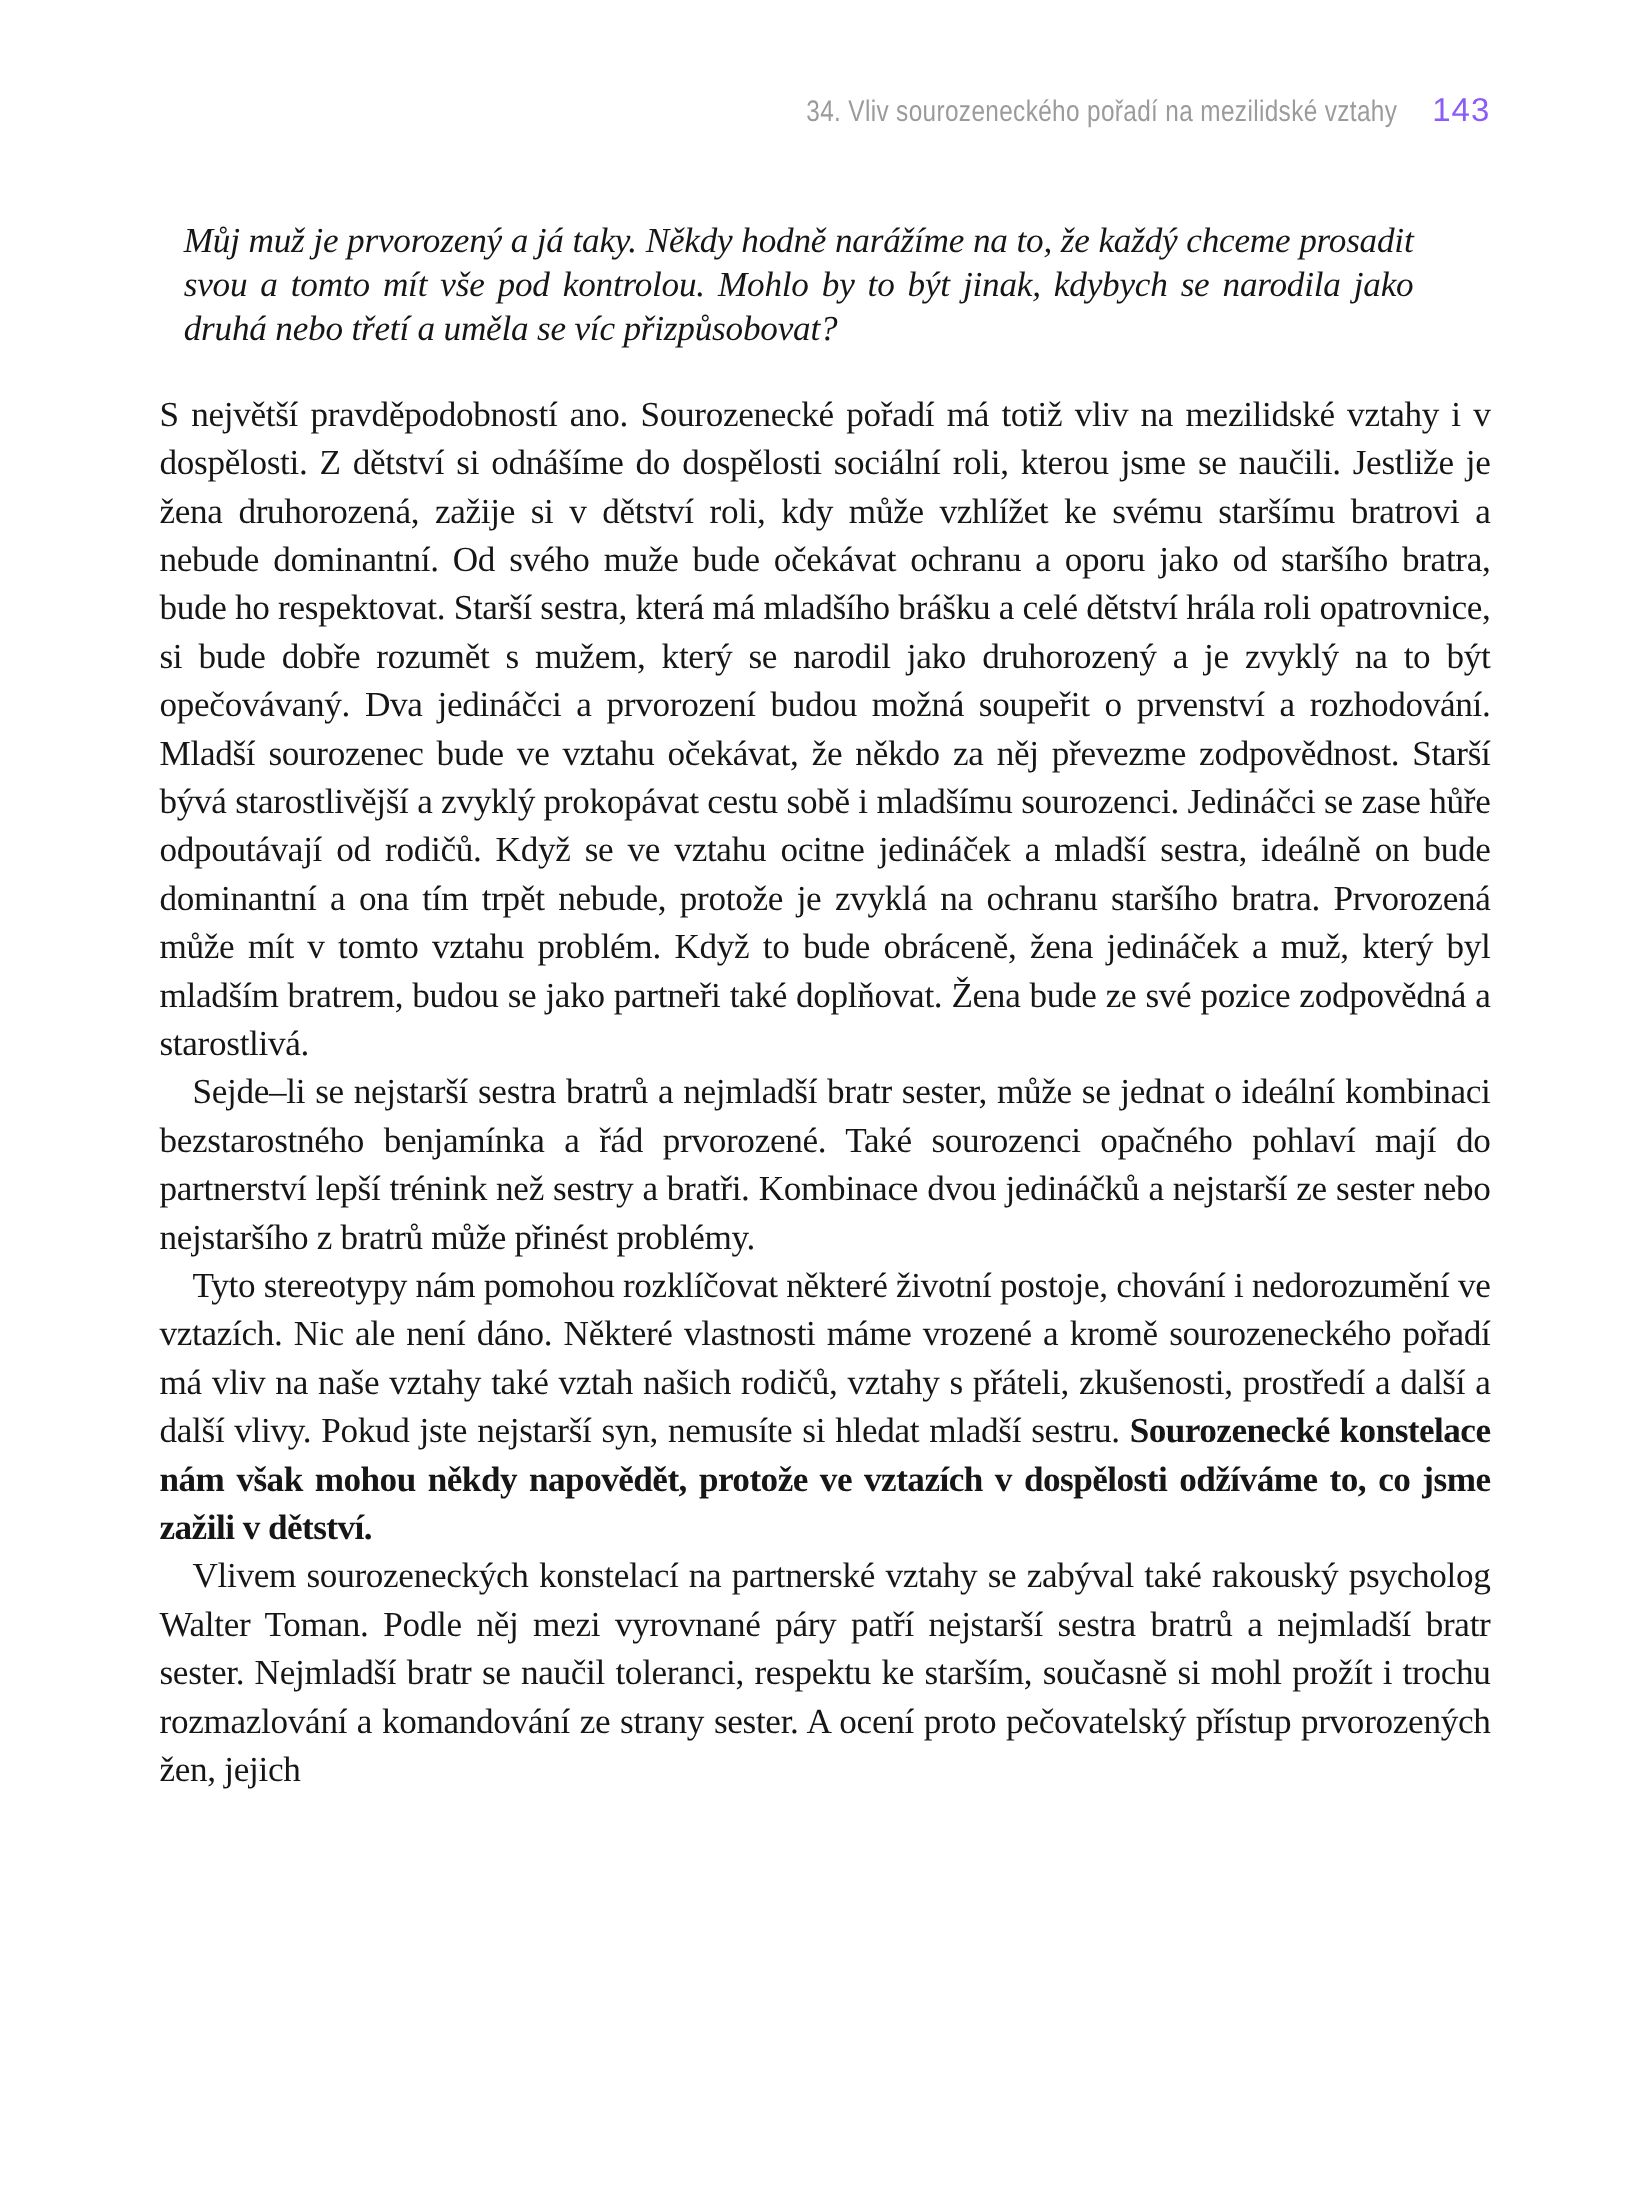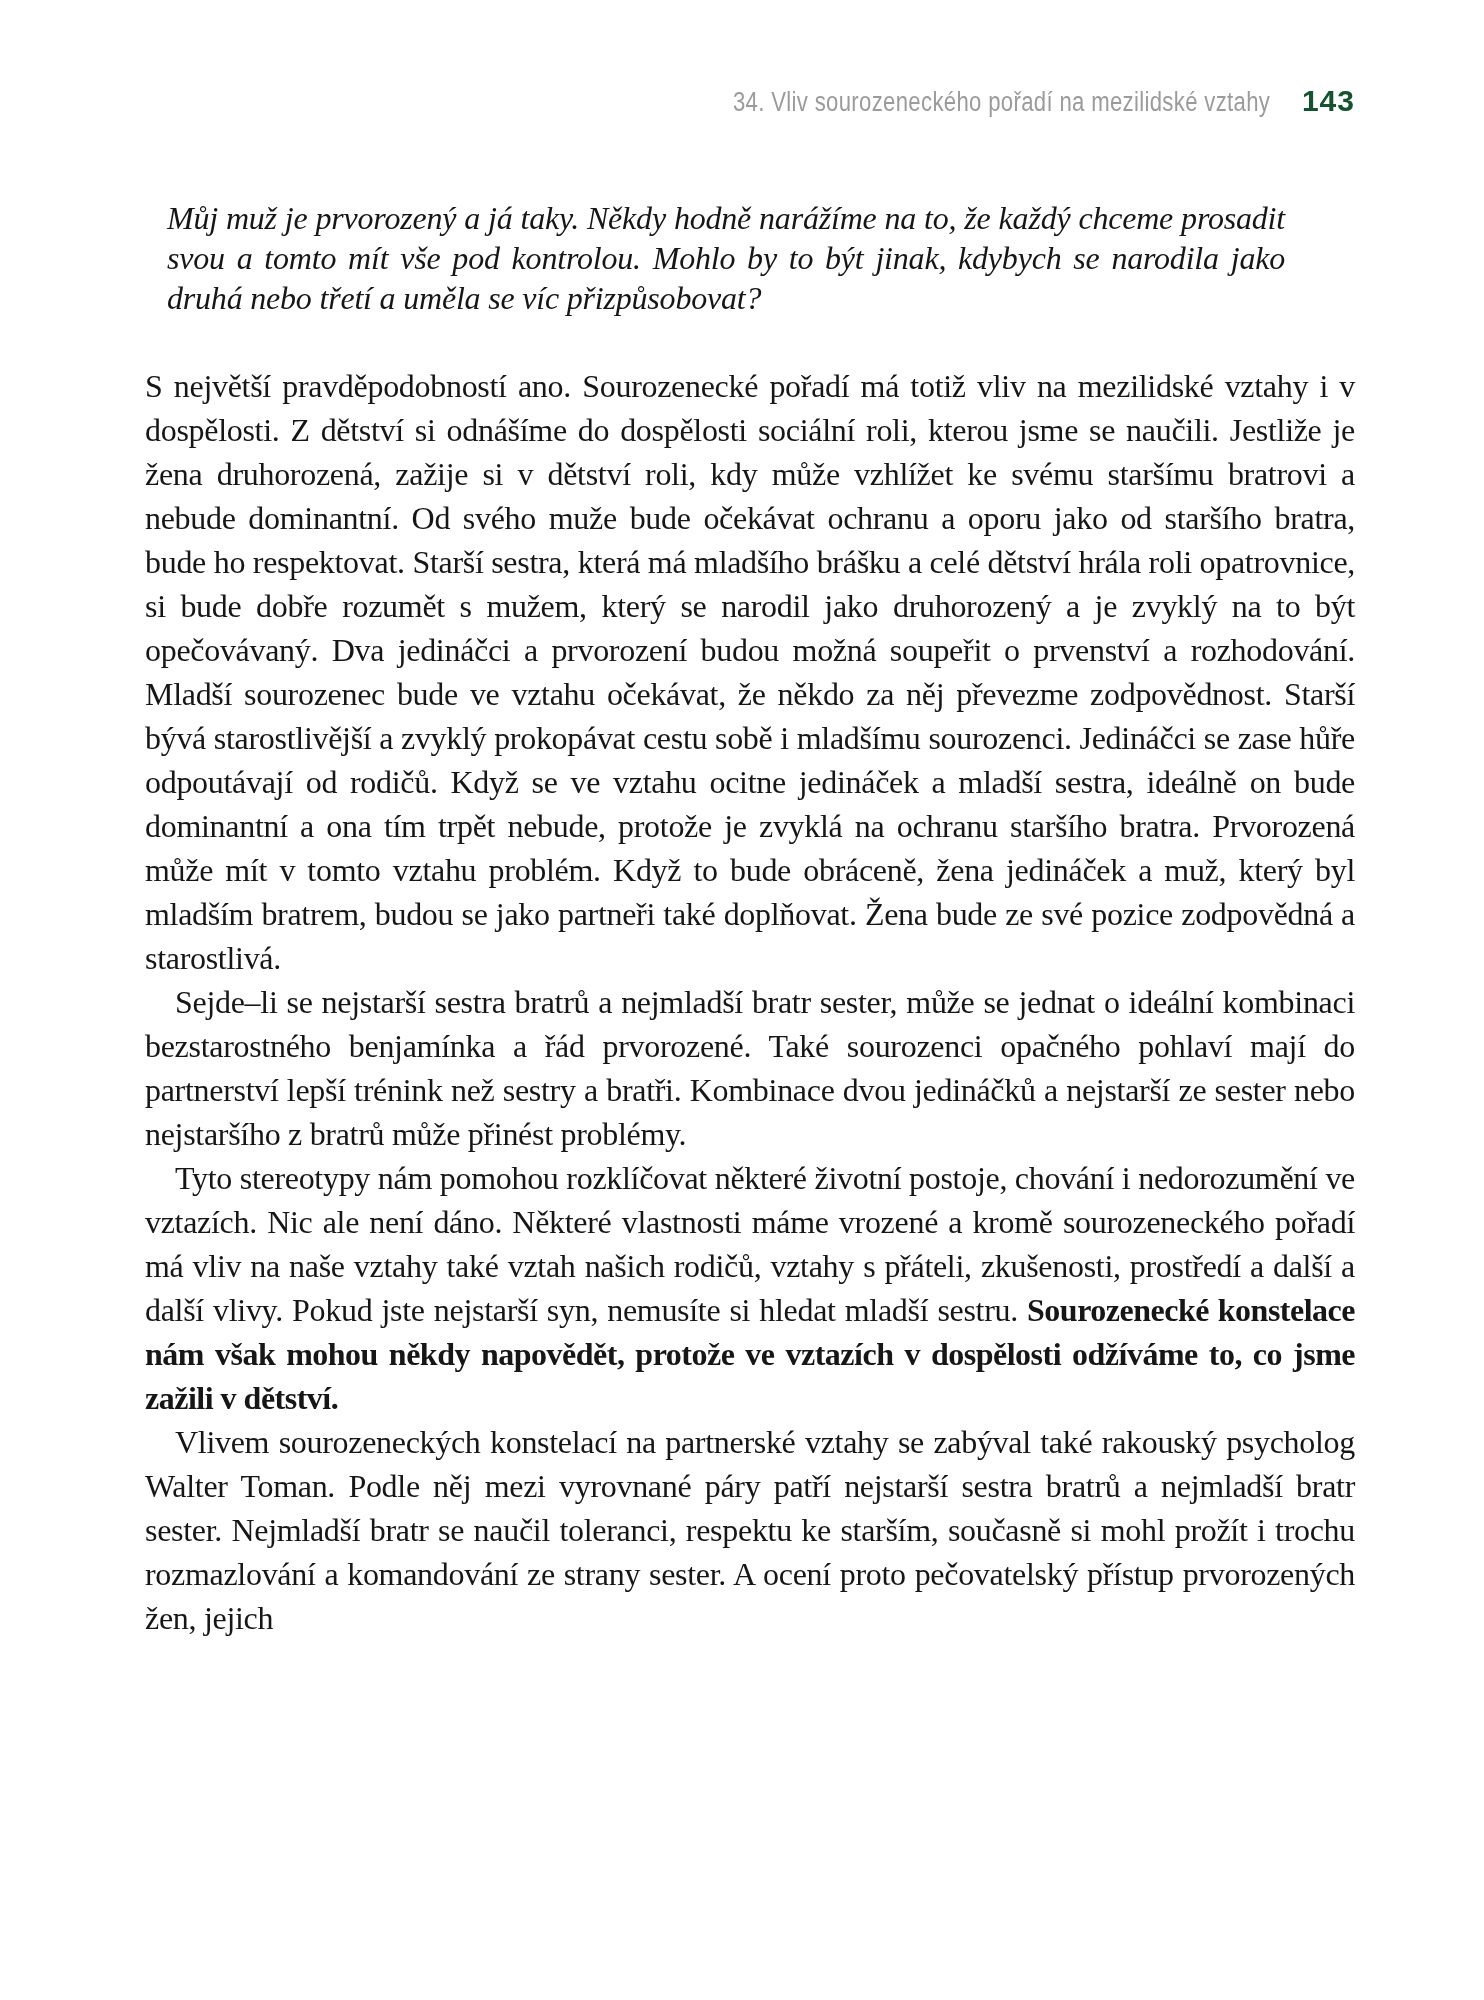--- a/index.html
+++ b/index.html
@@ -31,41 +31,41 @@
   }
   .chapter-title {
     font-size: 27px;
     white-space: nowrap;
     letter-spacing: 0.4px;
     transform: scaleX(0.82);
     transform-origin: right bottom;
   }
   .page-number {
     font-size: 30px;
-    font-weight: bold;
-    color: #14532d;
+    font-weight: normal;
+    color: #8b5cf6;
     letter-spacing: 1px;
   }
   
   .content {
     position: absolute;
     left: 145px;
     top: 0;
     width: 1210px;
   }
   .reader-quote {
     margin: 198px 70px 0 22px;
     font-style: italic;
     font-size: 32px;
     line-height: 40px;
     text-align: justify;
     letter-spacing: -0.2px;
   }
   .body-text {
-    margin-top: 46px;
+    margin-top: 36px;
   }
   .body-text p {
     margin: 0;
     font-size: 32px;
     line-height: 44px;
     text-align: justify;
     letter-spacing: -0.3px;
   }
   .body-text p.indent {
     text-indent: 30px;

